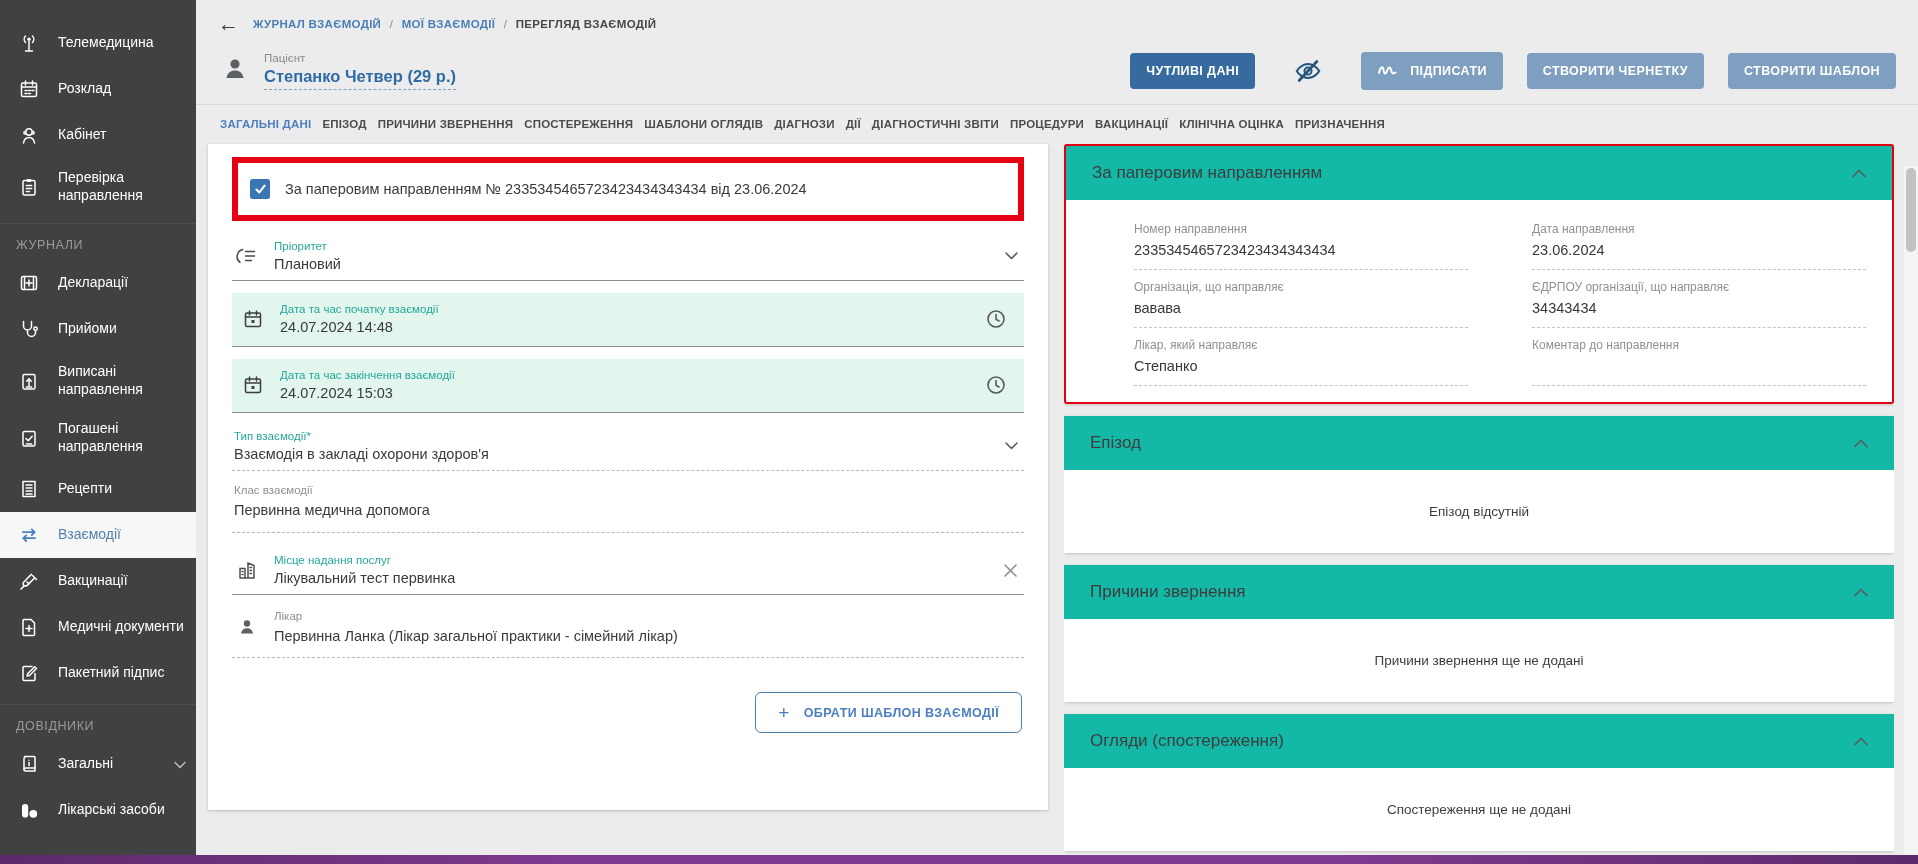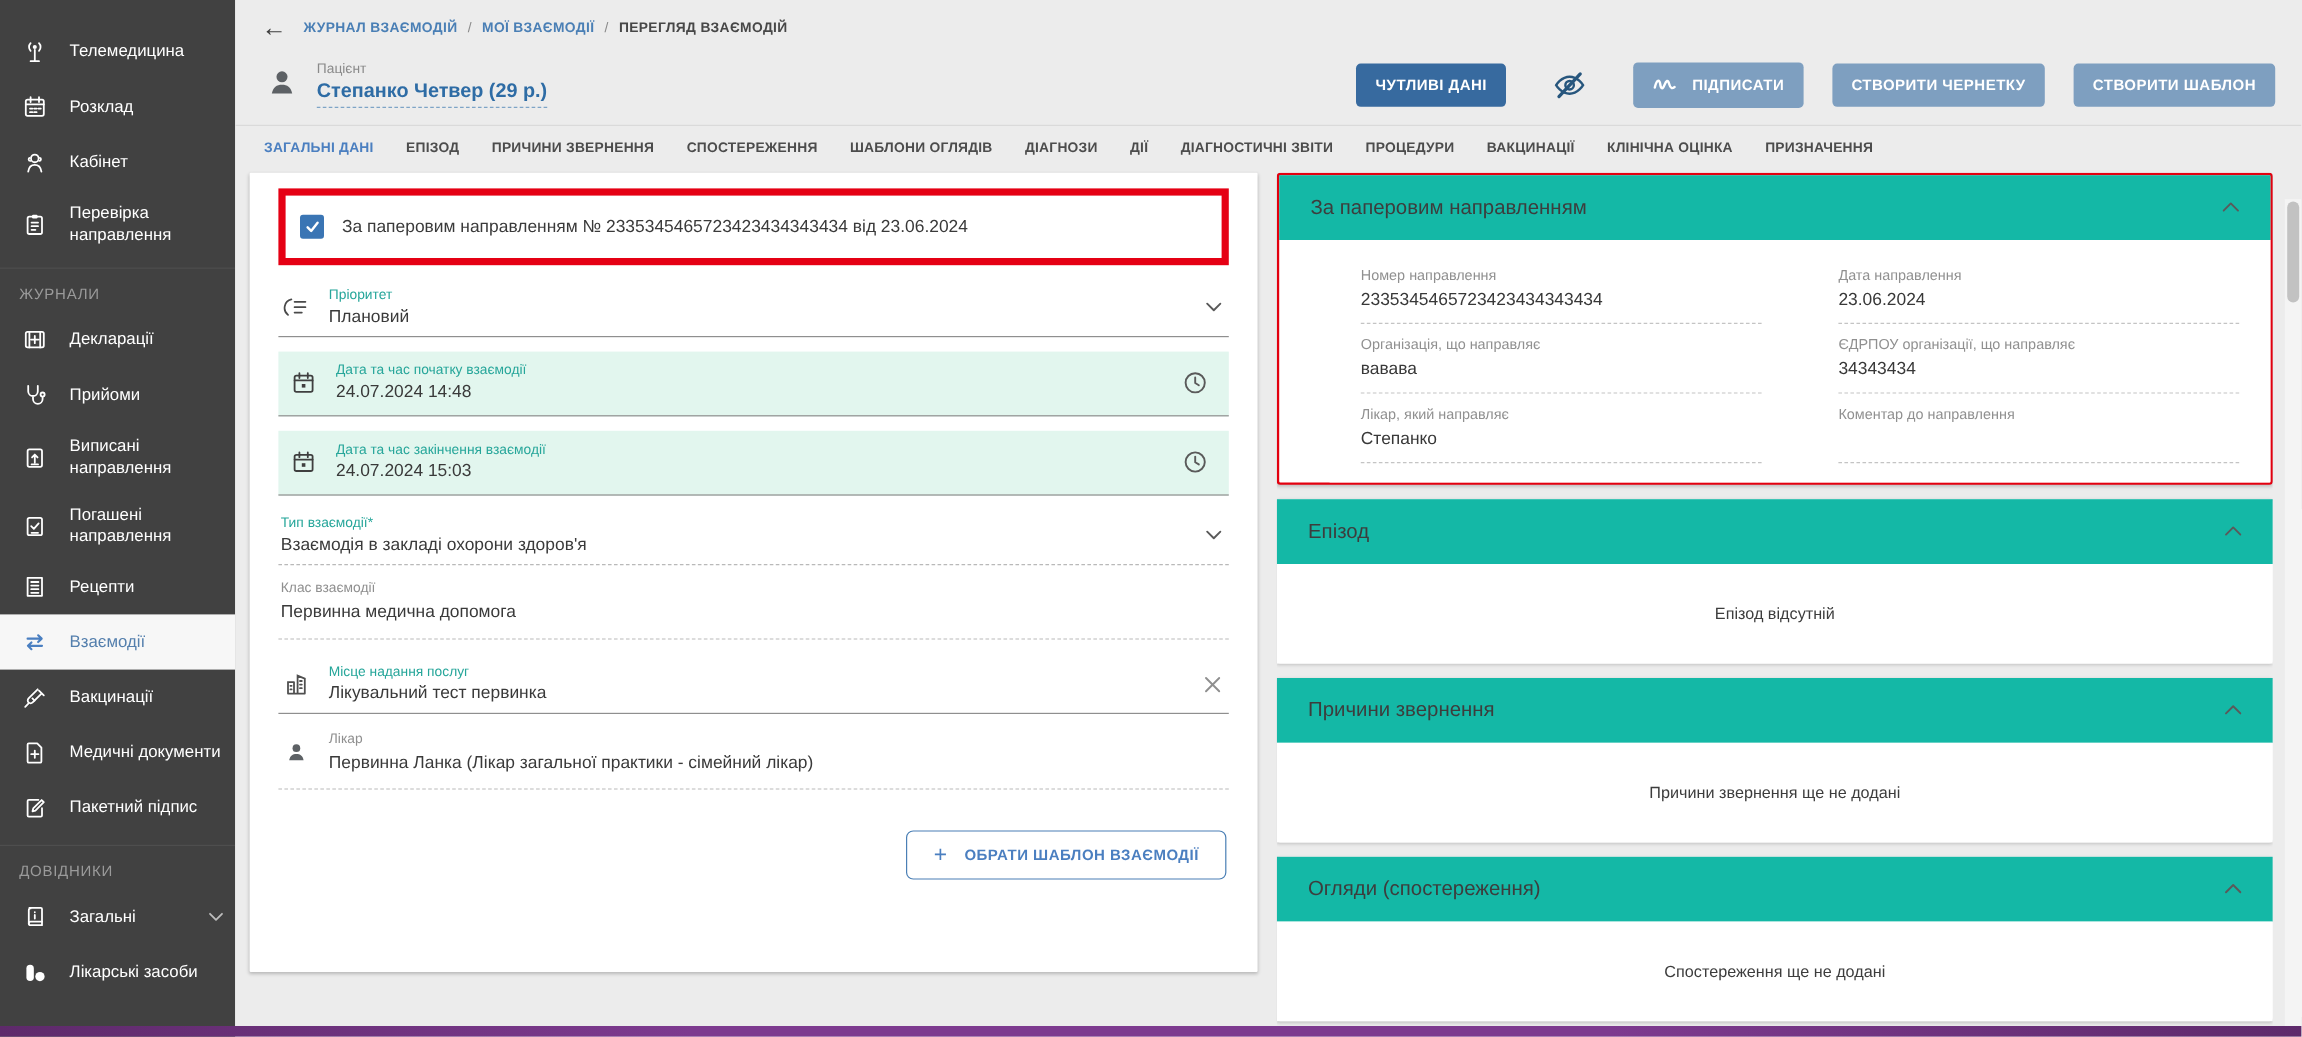--- a/index.html
+++ b/index.html
@@ -36,21 +36,21 @@
   .patient-name { font-size:16.5px; font-weight:bold; color:#2e6ca5; border-bottom:1px dashed #7ea4c6; padding-bottom:3px; cursor:pointer; }
 
   .actions { display:flex; align-items:center; gap:24px; }
   .btn { border:none; border-radius:4px; color:#fff; font-family:"Liberation Sans",sans-serif; font-size:12.5px; font-weight:bold; letter-spacing:.4px; padding:11px 16px; cursor:pointer; display:flex; align-items:center; gap:9px; }
   .btn-dark { background:#376a9f; margin-right:14px; }
   .btn-light { background:#7e9fc0; }
   .eye-btn { background:none; border:none; cursor:pointer; margin-right:14px; display:flex; }
   .eye-btn svg { stroke:#27567d; fill:none; stroke-width:1.7; stroke-linecap:round; }
   .sign-icon svg { stroke:#fff; fill:none; stroke-width:2; stroke-linecap:round; }
 
-  .tabs { display:flex; align-items:center; gap:27px; padding:13px 24px 12px 24px; border-top:1px solid #dadada; }
+  .tabs { display:flex; align-items:center; gap:11px; padding:13px 24px 12px 24px; border-top:1px solid #dadada; }
   .tab { font-size:11.5px; font-weight:bold; letter-spacing:.2px; color:#4c4c4c; cursor:pointer; white-space:nowrap; }
   .tab.active { color:#4b7fc0; }
 
   
   .content { flex:1; display:flex; gap:16px; padding:2px 24px 0 12px; overflow:hidden; }
   .card-left { width:840px; min-width:840px; height:666px; background:#fff; border-radius:1px; box-shadow:0 1px 3px rgba(0,0,0,.22); padding:13px 24px 0 24px; }
 
   .paper-box { border:6px solid #e50014; background:#fff; display:flex; align-items:center; gap:15px; padding:16px 12px; margin-bottom:12px; }
   .checkbox { width:20px; height:20px; min-width:20px; background:#3a75b4; border-radius:2.5px; display:flex; align-items:center; justify-content:center; cursor:pointer; }
   .checkbox svg { stroke:#fff; fill:none; stroke-width:2.2; stroke-linecap:round; stroke-linejoin:round; }

